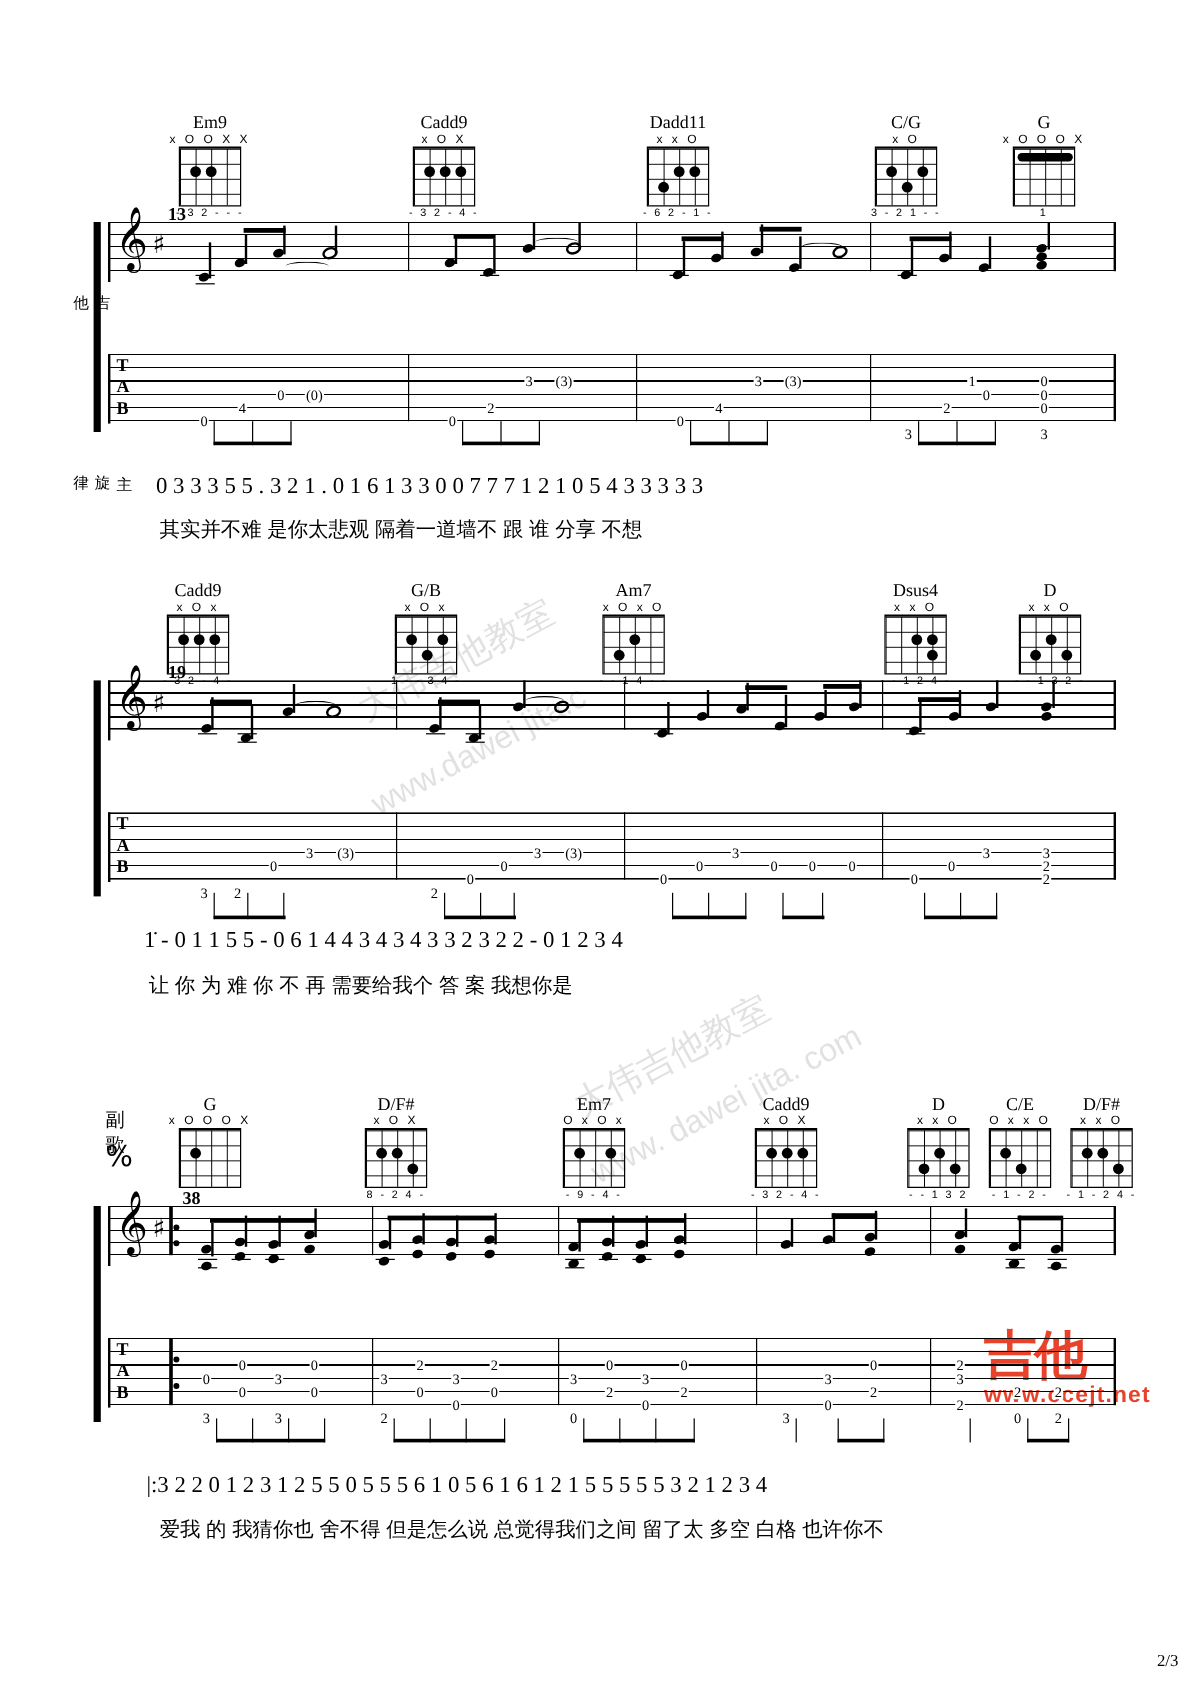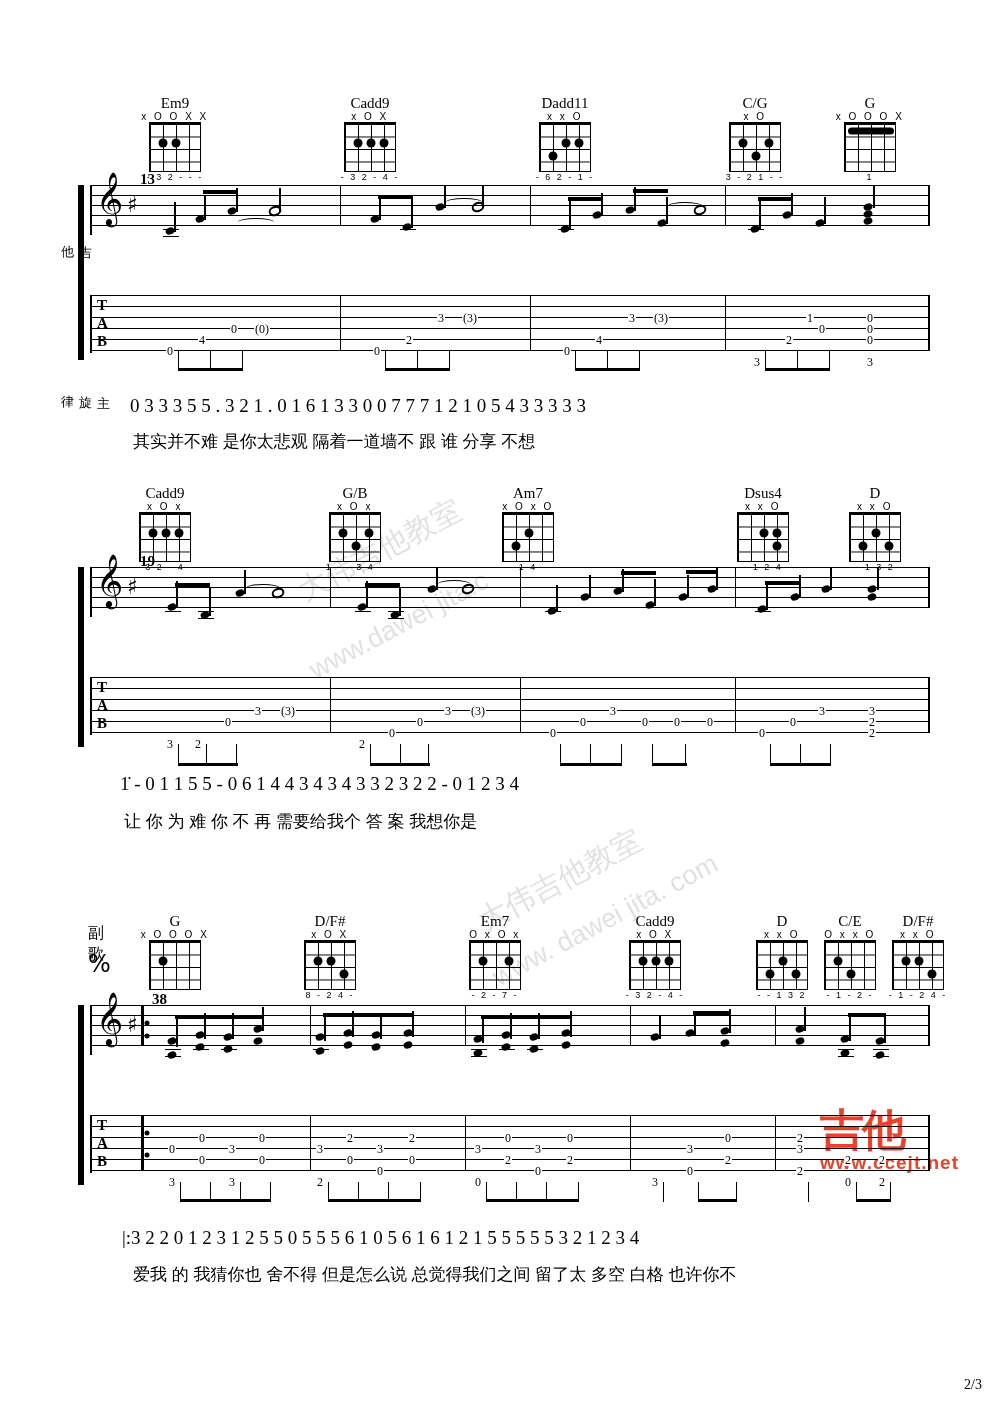--- a/index.html
+++ b/index.html
@@ -636,21 +636,21 @@
       <div class="cfing">8 - 2 4 -</div>
     </div>
 
     <div class="chord" style="left:460px; top:8px; width:70px;">
       <div class="cname">Em7</div>
       <div class="cmarks">O x O x</div>
       <div class="grid">
         <div class="dot" style="left:13px; top:19px;"></div>
         <div class="dot" style="left:39px; top:19px;"></div>
       </div>
-      <div class="cfing">- 2 - 7 -</div>
+      <div class="cfing">- 9 - 4 -</div>
     </div>
 
     <div class="chord" style="left:620px; top:8px; width:70px;">
       <div class="cname">Cadd9</div>
       <div class="cmarks">x   O   X</div>
       <div class="grid">
         <div class="dot" style="left:13px; top:19px;"></div>
         <div class="dot" style="left:26px; top:19px;"></div>
         <div class="dot" style="left:39px; top:19px;"></div>
       </div>

